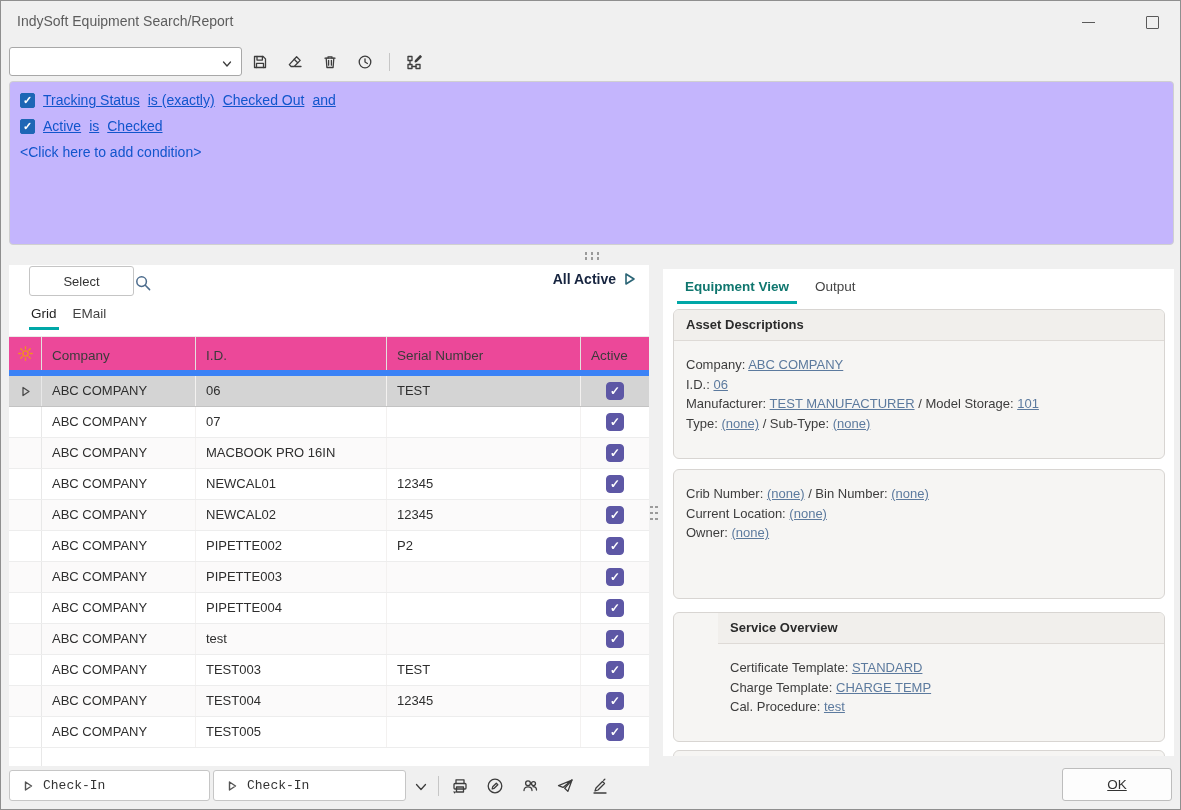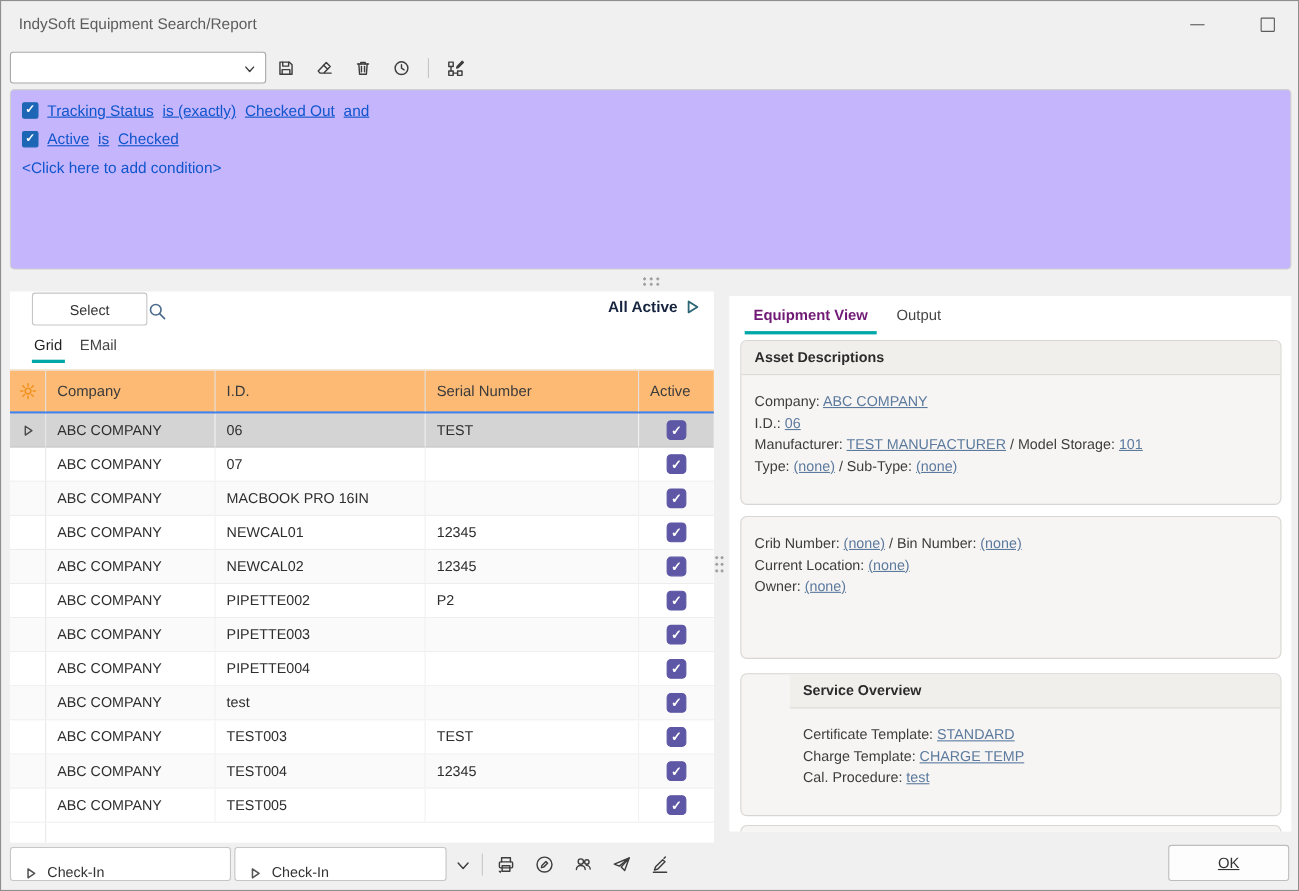--- a/index.html
+++ b/index.html
@@ -37,21 +37,21 @@
 
   
   .results{position:absolute;left:8px;top:264px;width:640px;height:501px;background:#fff;overflow:hidden;}
   .select-btn{position:absolute;left:0;top:1px;width:105px;height:30px;background:#fff;border:1px solid #c5c5c5;border-radius:3px;box-sizing:border-box;display:flex;align-items:center;justify-content:center;font-size:13px;color:#333;cursor:pointer;margin-left:20px;}
   .search-btn{position:absolute;left:122px;top:6px;width:24px;height:24px;display:flex;align-items:center;justify-content:center;}
   .scope{position:absolute;right:12px;top:6px;display:flex;gap:5px;cursor:pointer;}
   .scope-label{font-size:14px;font-weight:bold;color:#16243f;}
   .rtabs{position:absolute;left:20px;top:37px;display:flex;gap:12px;}
   .rtab{padding:4px 2px 6px;font-size:13.5px;color:#444;border-bottom:3px solid transparent;cursor:pointer;}
   .rtab.active{color:#222;border-bottom-color:#00a7a7;}
-  .ghead{position:absolute;left:0;top:71px;width:640px;height:40px;background:#fdba74;border-top:1px solid #eceae8;border-bottom:2px solid #3b82f6;box-sizing:border-box;}
+  .ghead{position:absolute;left:0;top:71px;width:640px;height:40px;background:#ec4899;border-top:1px solid #eceae8;border-bottom:6px solid #3b82f6;box-sizing:border-box;}
   .hc{position:absolute;top:0;height:100%;line-height:38px;padding-left:10px;font-size:13.5px;color:#3b3b3b;border-right:1px solid #e4e1de;box-sizing:border-box;overflow:hidden;}
   .gi{left:0;width:33px;padding-left:0;display:flex;align-items:center;justify-content:center;}
   .g1{left:33px;width:154px;}
   .g2{left:187px;width:191px;}
   .g3{left:378px;width:194px;}
   .g4{left:572px;width:68px;border-right:none;}
   .grows{position:absolute;left:0;top:111px;width:640px;bottom:0;overflow:hidden;}
   .grow{position:relative;height:31px;border-bottom:1px solid #ededed;box-sizing:border-box;background:#fff;}
   .grow.alt{background:#fbfafa;}
   .grow.selected{background:#d4d4d4;border-bottom-color:#c3c3c3;}
@@ -63,33 +63,33 @@
   .c4{left:572px;width:68px;display:flex;align-items:center;justify-content:center;padding-left:0;}
   .pcheck{width:18px;height:18px;border-radius:4px;border:1px solid #5d57a5;background:#fff;display:flex;align-items:center;justify-content:center;box-sizing:border-box;}
   .pcheck.checked{background:#5d57a5;}
   .pcheck.checked::after{content:"✓";color:#fff;font-size:12px;font-weight:bold;line-height:1;}
   .grow.sliver{height:18px;border-bottom:none;}
 
   
   .detail{position:absolute;left:662px;top:268px;width:511px;height:487px;background:#fff;overflow:hidden;}
   .dtabs{position:absolute;left:14px;top:4px;display:flex;gap:10px;}
   .dtab{padding:6px 8px 7px;font-size:13.5px;color:#444;border-bottom:3px solid transparent;cursor:pointer;}
-  .dtab.active{font-weight:bold;color:#701a75;border-bottom-color:#00a7a7;}
+  .dtab.active{font-weight:bold;color:#0f766e;border-bottom-color:#00a7a7;}
   .card{position:absolute;left:10px;width:492px;background:#f6f5f3;border:1px solid #d8d5d2;border-radius:6px;box-sizing:border-box;overflow:hidden;}
   .card-h{height:30px;line-height:30px;padding-left:12px;font-size:13px;font-weight:bold;color:#2b2b2b;background:#f1efec;border-bottom:1px solid #dedad6;}
   .card-b{padding:14px 12px 0;font-size:13px;color:#3d3d3d;line-height:19.5px;}
   .dlink{color:#5c7a9e;text-decoration:underline;cursor:pointer;}
   .card1{top:40px;height:150px;}
   .card2{top:200px;height:130px;}
   .card3{top:343px;height:130px;padding-left:44px;}
   .card4{top:481px;height:40px;}
 
   
   .bottombar{position:absolute;left:0;right:0;top:765px;height:45px;}
-  .act-btn{position:absolute;top:4px;height:31px;background:#fff;border:1px solid #c6c6c6;border-radius:3px;box-sizing:border-box;display:flex;align-items:flex-end;padding-left:12px;gap:9px;font-size:13px;color:#333;cursor:pointer;}
+  .act-btn{position:absolute;top:4px;height:31px;background:#fff;border:1px solid #c6c6c6;border-radius:3px;box-sizing:border-box;display:flex;align-items:center;padding-left:12px;gap:9px;font-size:13px;color:#333;cursor:pointer;font-family:Liberation Mono, monospace;}
   .act1{left:8px;width:201px;}
   .act2{left:212px;width:193px;}
   .bchev{position:absolute;left:409px;top:10px;width:22px;height:22px;display:flex;align-items:center;justify-content:center;}
   .bsep{position:absolute;left:437px;top:10px;width:1px;height:20px;background:#c6c6c6;}
   .bicons{position:absolute;left:447px;top:8px;display:flex;gap:11px;}
   .bibtn{width:24px;height:24px;display:flex;align-items:center;justify-content:center;}
   .ok-btn{position:absolute;right:8px;top:2px;width:110px;height:33px;background:#fdfdfd;border:1px solid #bdbdbd;border-radius:3px;box-sizing:border-box;display:flex;align-items:center;justify-content:center;font-size:13.5px;color:#333;cursor:pointer;}
   .ok-btn span{text-decoration:underline;}
 </style>
 </head>

